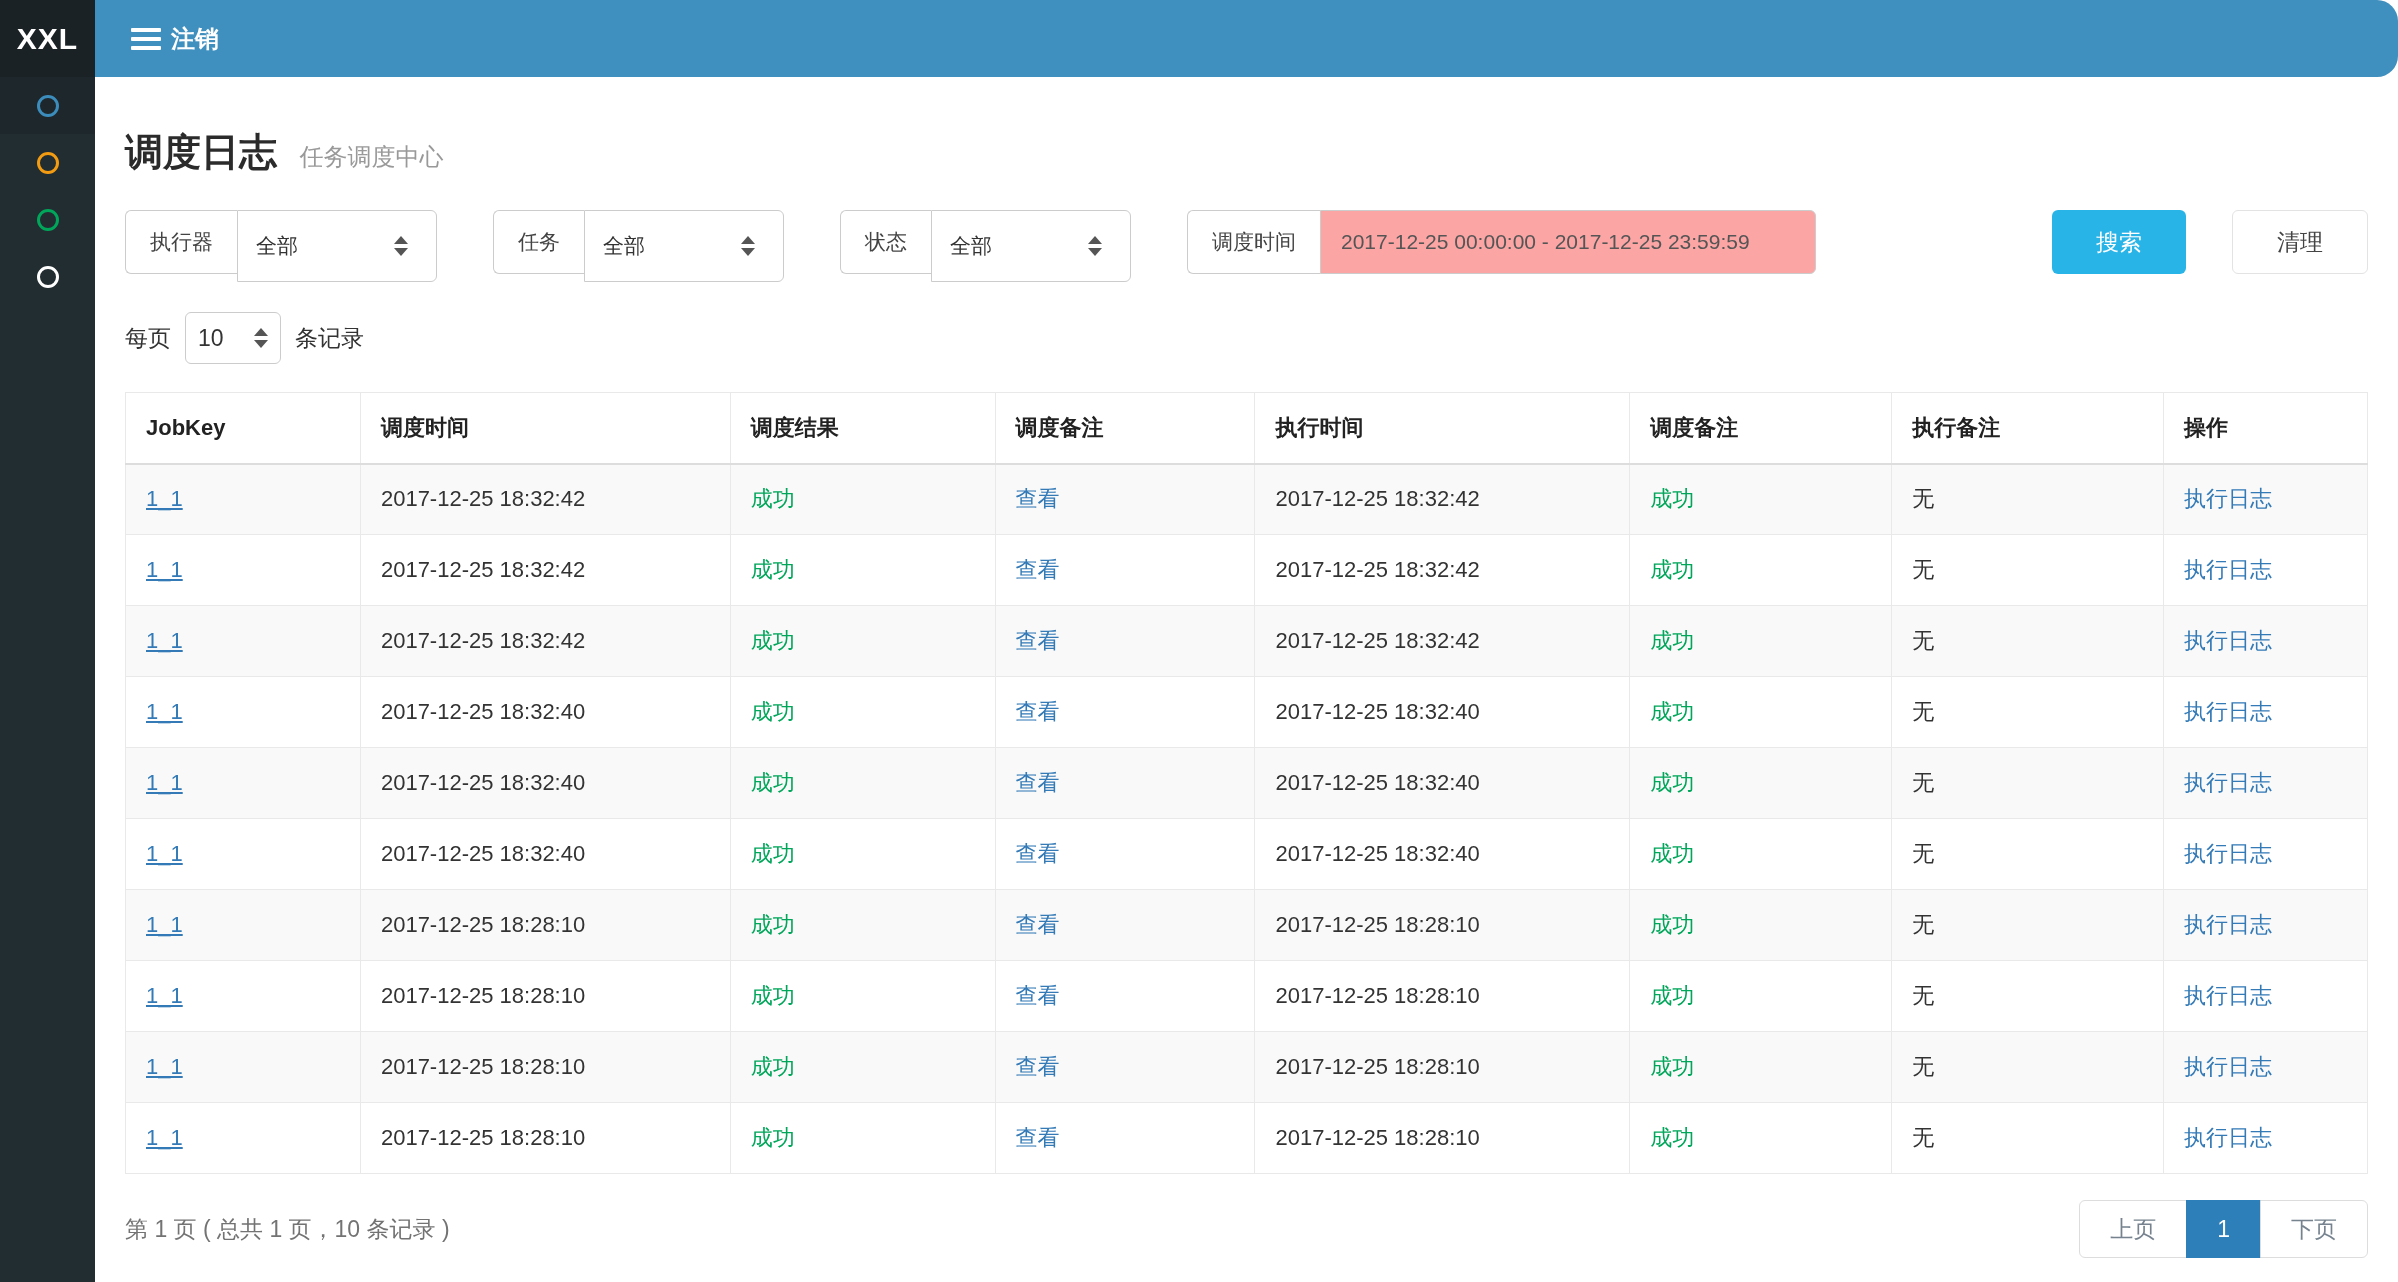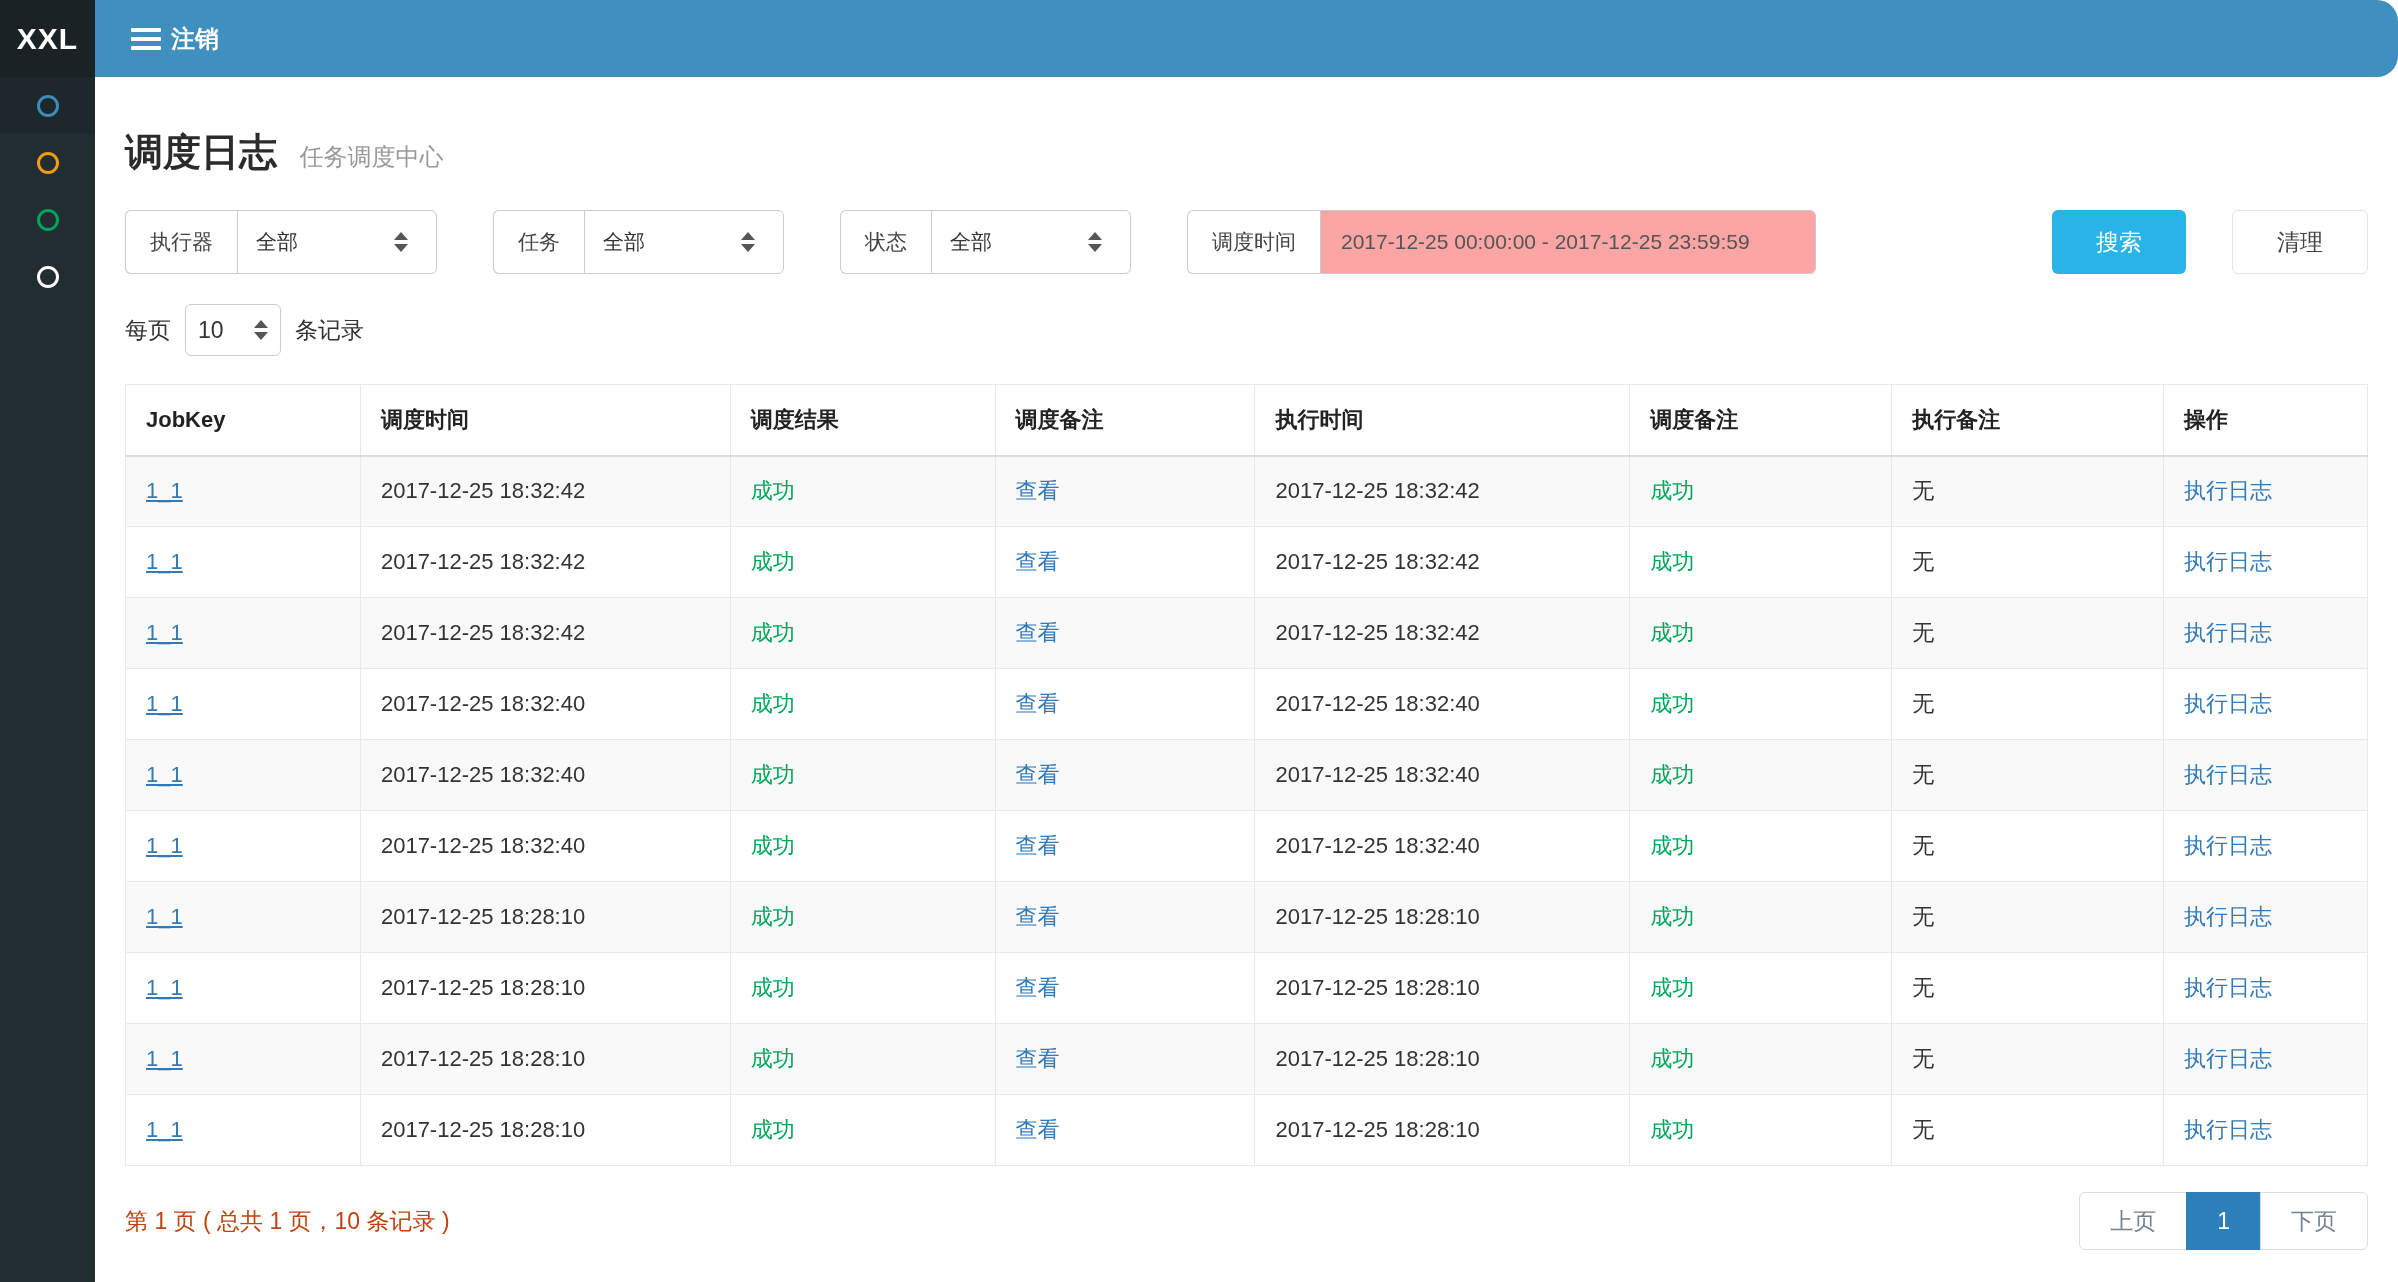--- a/index.html
+++ b/index.html
@@ -53,21 +53,21 @@
 
   
   .filters { display: flex; align-items: flex-start; margin: 12px 0 30px 0; }
   .input-group { display: flex; margin-right: 56px; }
   .addon {
     border: 1px solid #ccc; border-right: none; background: #fff; color: #444;
     height: 64px; display: flex; align-items: center; padding: 0 24px;
     border-radius: 6px 0 0 6px; white-space: nowrap;
   }
   .select {
-    border: 1px solid #ccc; background: #fff; height: 64px; min-width: 200px;
+    border: 1px solid #ccc; background: #fff; height: 72px; min-width: 200px;
     display: flex; align-items: center; justify-content: space-between;
     padding: 0 28px 0 18px; cursor: pointer; border-radius: 0 6px 6px 0;
   }
   .select.small { min-width: 0; width: 96px; height: 52px; padding: 0 12px; border-radius: 6px; }
   .stepper { display: inline-flex; flex-direction: column; gap: 4px; margin-left: 14px; }
   .stepper::before {
     content: ""; width: 0; height: 0;
     border-left: 7px solid transparent; border-right: 7px solid transparent;
     border-bottom: 8px solid #555;
   }
@@ -99,21 +99,21 @@
     border: 1px solid #e9e9e9; padding: 0 20px; height: 71px; text-align: left; font-size: 22px;
   }
   .log-table th { font-weight: bold; border-bottom: 2px solid #ddd; color: #222; }
   .log-table tbody tr:nth-child(odd) { background: #f9f9f9; }
   .link { color: var(--link, #337ab7); cursor: pointer; text-decoration: none; }
   .link.u { text-decoration: underline; }
   .success { color: var(--success, #00a65a); }
 
   
   .table-footer { display: flex; align-items: center; justify-content: space-between; margin-top: 26px; font-size: 23px; }
-  .summary { color: #c2410c; }
+  .summary { color: #737373; }
   .pagination { display: flex; }
   .page-btn {
     border: 1px solid #ddd; background: #fff; color: #76838f;
     height: 58px; padding: 0 30px; display: flex; align-items: center;
     cursor: pointer; margin-left: -1px; font-size: 23px;
   }
   .page-btn.prev { border-radius: 6px 0 0 6px; margin-left: 0; }
   .page-btn.next { border-radius: 0 6px 6px 0; }
   .page-btn.current {
     background: var(--active_page_bg, #2d7fb9); color: #fff;

